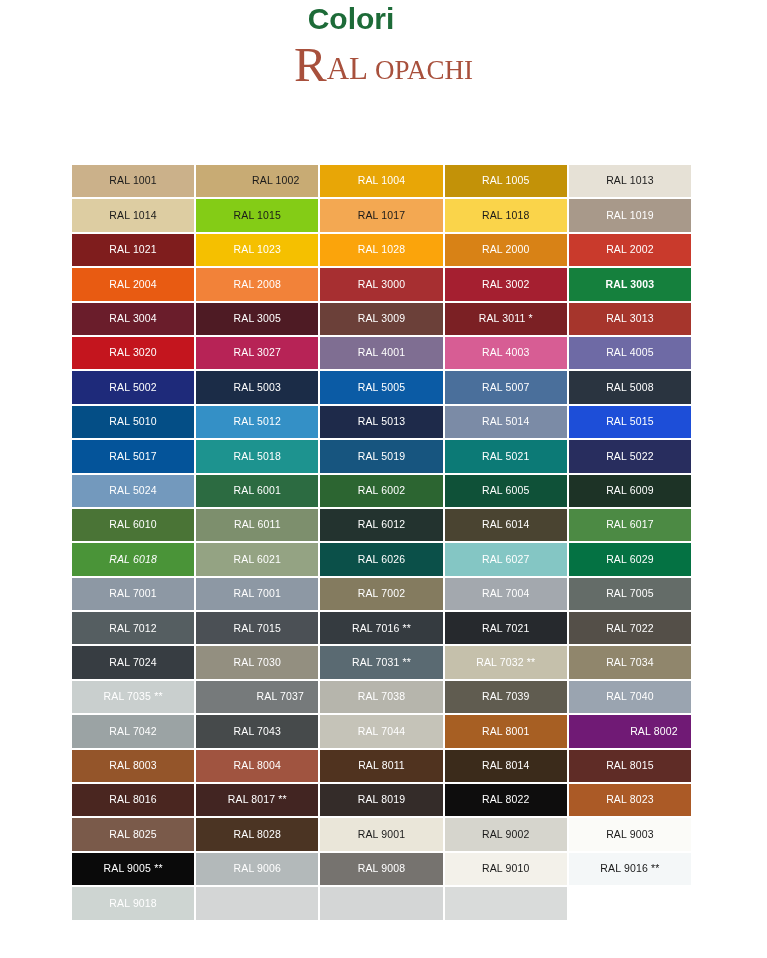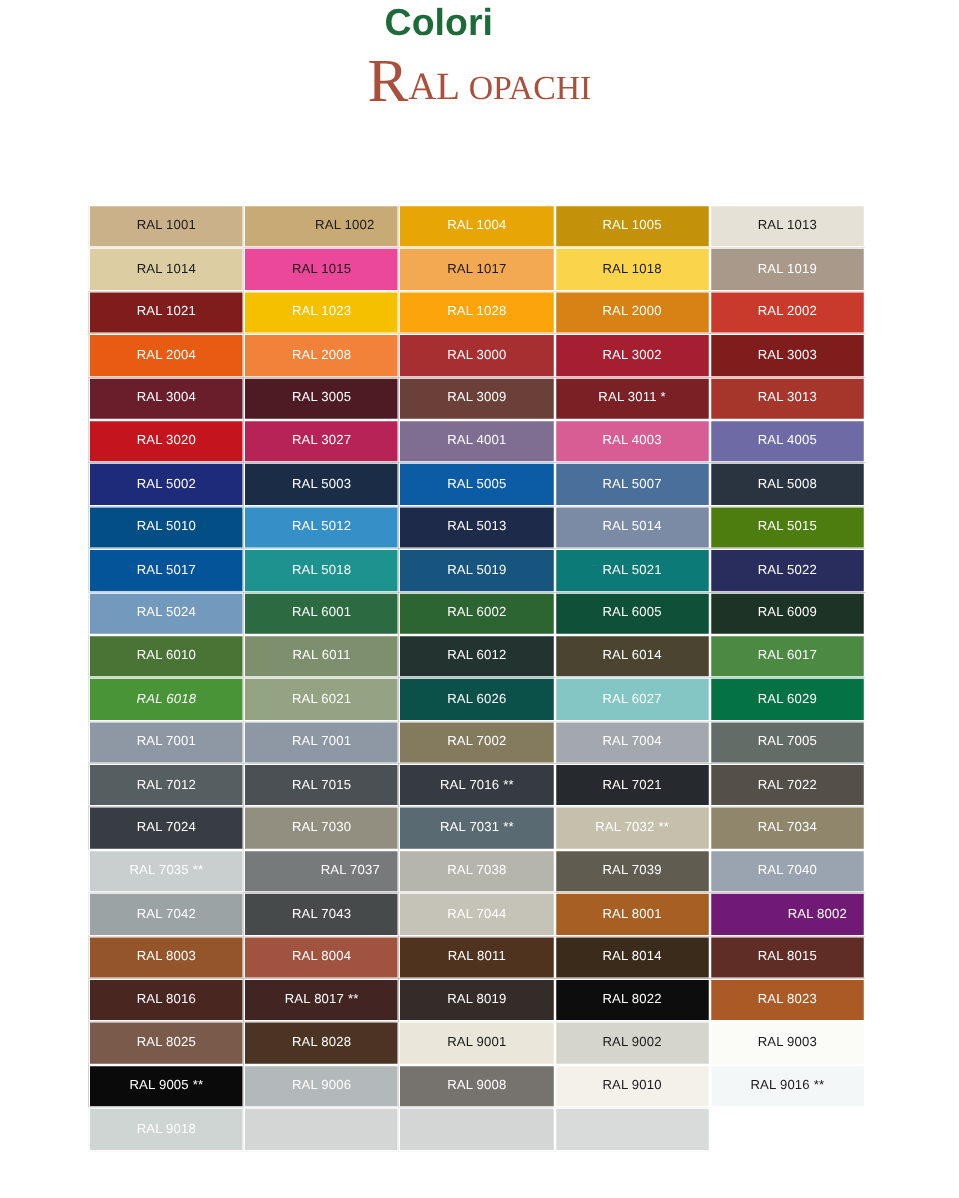--- a/index.html
+++ b/index.html
@@ -115,21 +115,21 @@
     </div>
     <div class="swatch light-text" style="background: rgb(195, 146, 8);">
       <span class="lbl">RAL 1005</span>
     </div>
     <div class="swatch dark-text" style="background: rgb(230, 225, 214);">
       <span class="lbl">RAL 1013</span>
     </div>
     <div class="swatch dark-text" style="background: rgb(221, 205, 162);">
       <span class="lbl">RAL 1014</span>
     </div>
-    <div class="swatch dark-text" style="background: #ec4899;">
+    <div class="swatch dark-text" style="background: #84cc16;">
       <span class="lbl">RAL 1015</span>
     </div>
     <div class="swatch dark-text" style="background: rgb(243, 168, 82);">
       <span class="lbl">RAL 1017</span>
     </div>
     <div class="swatch dark-text" style="background: rgb(250, 212, 74);">
       <span class="lbl">RAL 1018</span>
     </div>
     <div class="swatch light-text" style="background: rgb(168, 153, 138);">
       <span class="lbl">RAL 1019</span>
@@ -154,21 +154,21 @@
     </div>
     <div class="swatch light-text" style="background: rgb(242, 130, 57);">
       <span class="lbl">RAL 2008</span>
     </div>
     <div class="swatch light-text" style="background: rgb(167, 47, 49);">
       <span class="lbl">RAL 3000</span>
     </div>
     <div class="swatch light-text" style="background: rgb(165, 31, 48);">
       <span class="lbl">RAL 3002</span>
     </div>
-    <div class="swatch light-text" style="background: #7f1d1d;">
+    <div class="swatch light-text" style="background: #15803d; font-weight: bold;">
       <span class="lbl">RAL 3003</span>
     </div>
     <div class="swatch light-text" style="background: rgb(106, 29, 43);">
       <span class="lbl">RAL 3004</span>
     </div>
     <div class="swatch light-text" style="background: rgb(78, 27, 36);">
       <span class="lbl">RAL 3005</span>
     </div>
     <div class="swatch light-text" style="background: rgb(107, 64, 57);">
       <span class="lbl">RAL 3009</span>
@@ -214,21 +214,21 @@
     </div>
     <div class="swatch light-text" style="background: rgb(52, 144, 198);">
       <span class="lbl">RAL 5012</span>
     </div>
     <div class="swatch light-text" style="background: rgb(30, 42, 74);">
       <span class="lbl">RAL 5013</span>
     </div>
     <div class="swatch light-text" style="background: rgb(123, 139, 166);">
       <span class="lbl">RAL 5014</span>
     </div>
-    <div class="swatch light-text" style="background: #4d7c0f;">
+    <div class="swatch light-text" style="background: #1d4ed8;">
       <span class="lbl">RAL 5015</span>
     </div>
     <div class="swatch light-text" style="background: rgb(4, 84, 154);">
       <span class="lbl">RAL 5017</span>
     </div>
     <div class="swatch light-text" style="background: rgb(29, 147, 143);">
       <span class="lbl">RAL 5018</span>
     </div>
     <div class="swatch light-text" style="background: rgb(23, 85, 127);">
       <span class="lbl">RAL 5019</span>

